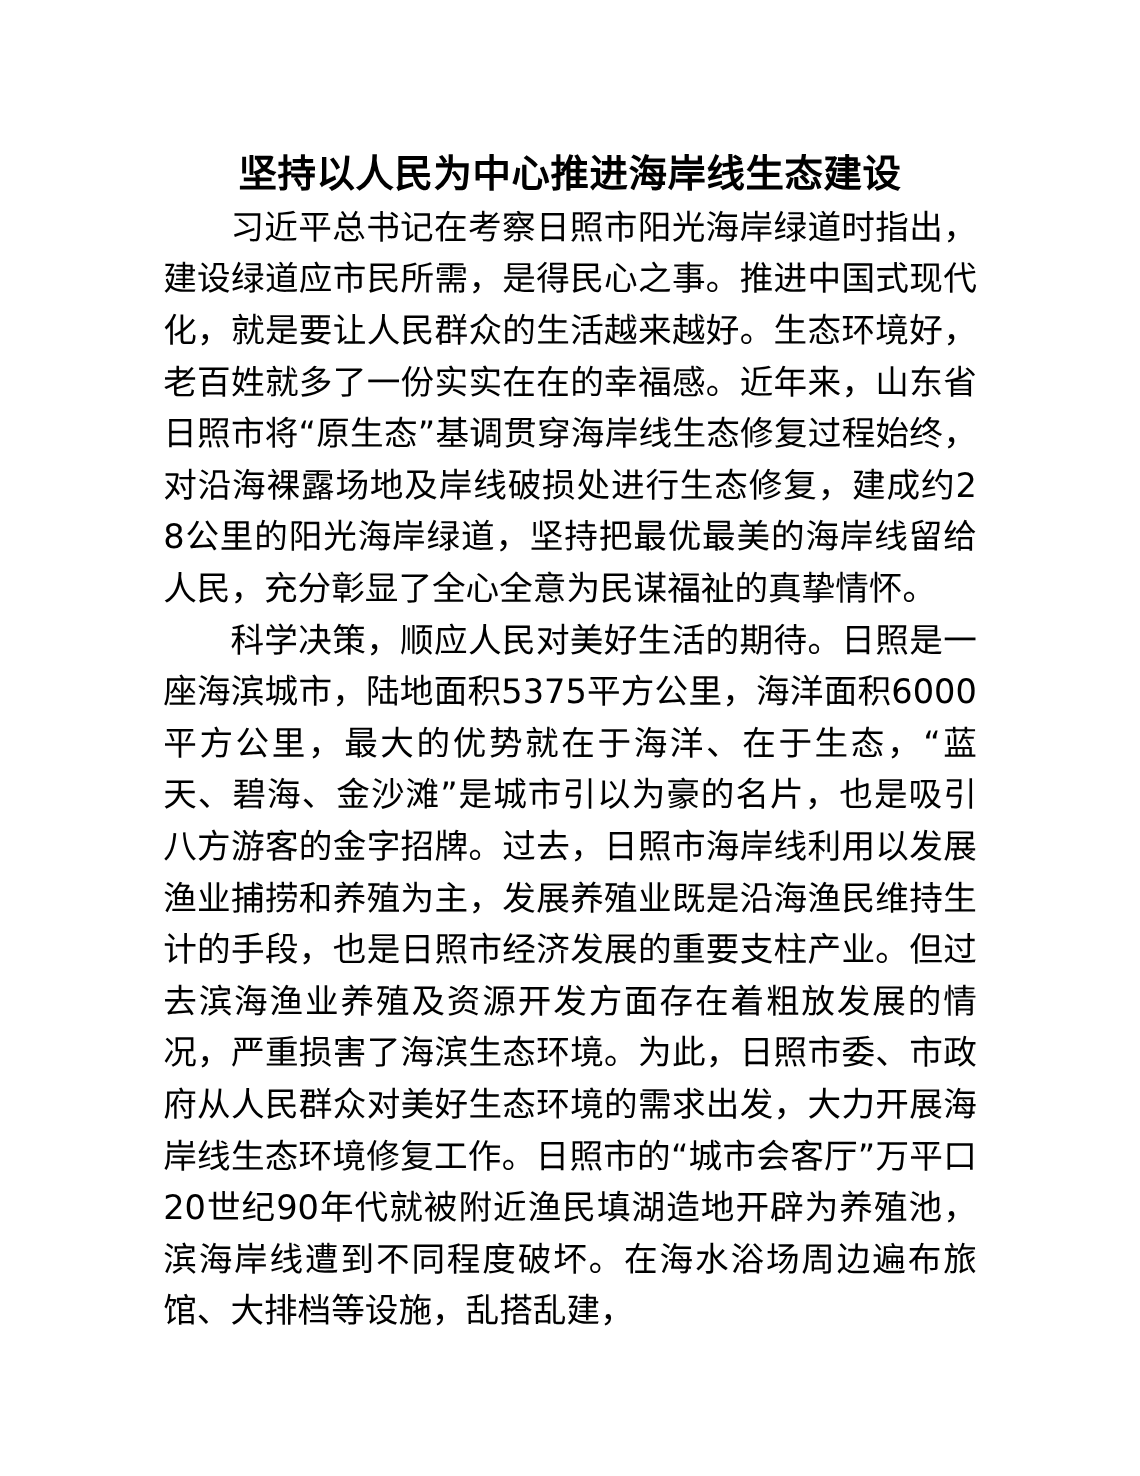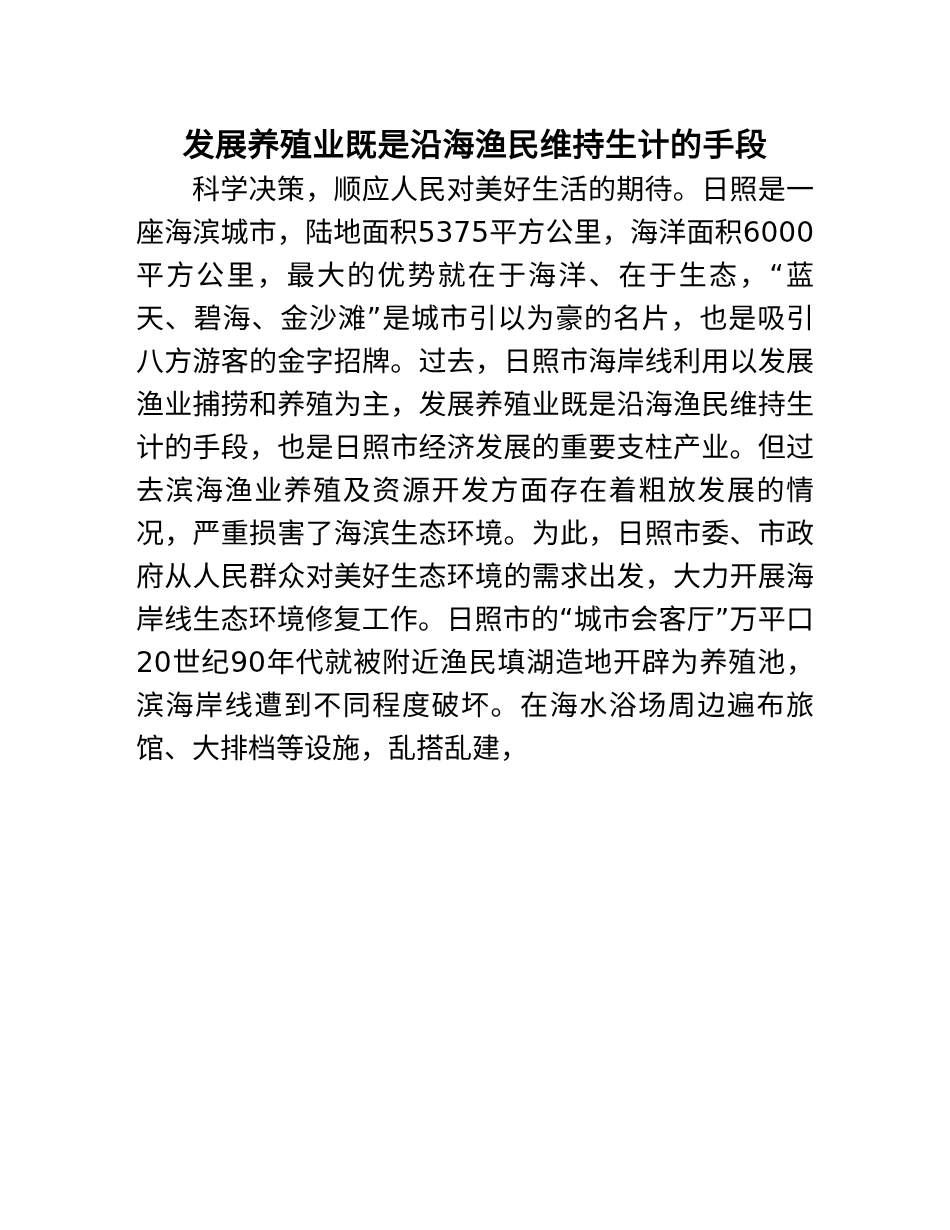--- a/index.html
+++ b/index.html
@@ -64,22 +64,23 @@
   
   .para + .para {
     margin-top: 0;
   }
 </style>
 </head>
 <body>
 
 <div class="page">
 
-  <h1 class="doc-title">发展养殖业既是沿海渔民维持生计的手段</h1>
+  <h1 class="doc-title">坚持以人民为中心推进海岸线生态建设</h1>
 
   <div class="body-block">
 
+    <p class="para">习近平总书记在考察日照市阳光海岸绿道时指出，建设绿道应市民所需，是得民心之事。推进中国式现代化，就是要让人民群众的生活越来越好。生态环境好，老百姓就多了一份实实在在的幸福感。近年来，山东省日照市将“原生态”基调贯穿海岸线生态修复过程始终，对沿海裸露场地及岸线破损处进行生态修复，建成约28公里的阳光海岸绿道，坚持把最优最美的海岸线留给人民，充分彰显了全心全意为民谋福祉的真挚情怀。</p>
 
     <p class="para">科学决策，顺应人民对美好生活的期待。日照是一座海滨城市，陆地面积5375平方公里，海洋面积6000平方公里，最大的优势就在于海洋、在于生态，“蓝天、碧海、金沙滩”是城市引以为豪的名片，也是吸引八方游客的金字招牌。过去，日照市海岸线利用以发展渔业捕捞和养殖为主，发展养殖业既是沿海渔民维持生计的手段，也是日照市经济发展的重要支柱产业。但过去滨海渔业养殖及资源开发方面存在着粗放发展的情况，严重损害了海滨生态环境。为此，日照市委、市政府从人民群众对美好生态环境的需求出发，大力开展海岸线生态环境修复工作。日照市的“城市会客厅”万平口20世纪90年代就被附近渔民填湖造地开辟为养殖池，滨海岸线遭到不同程度破坏。在海水浴场周边遍布旅馆、大排档等设施，乱搭乱建，</p>
 
   </div>
 
 </div>
 
 </body></html>

